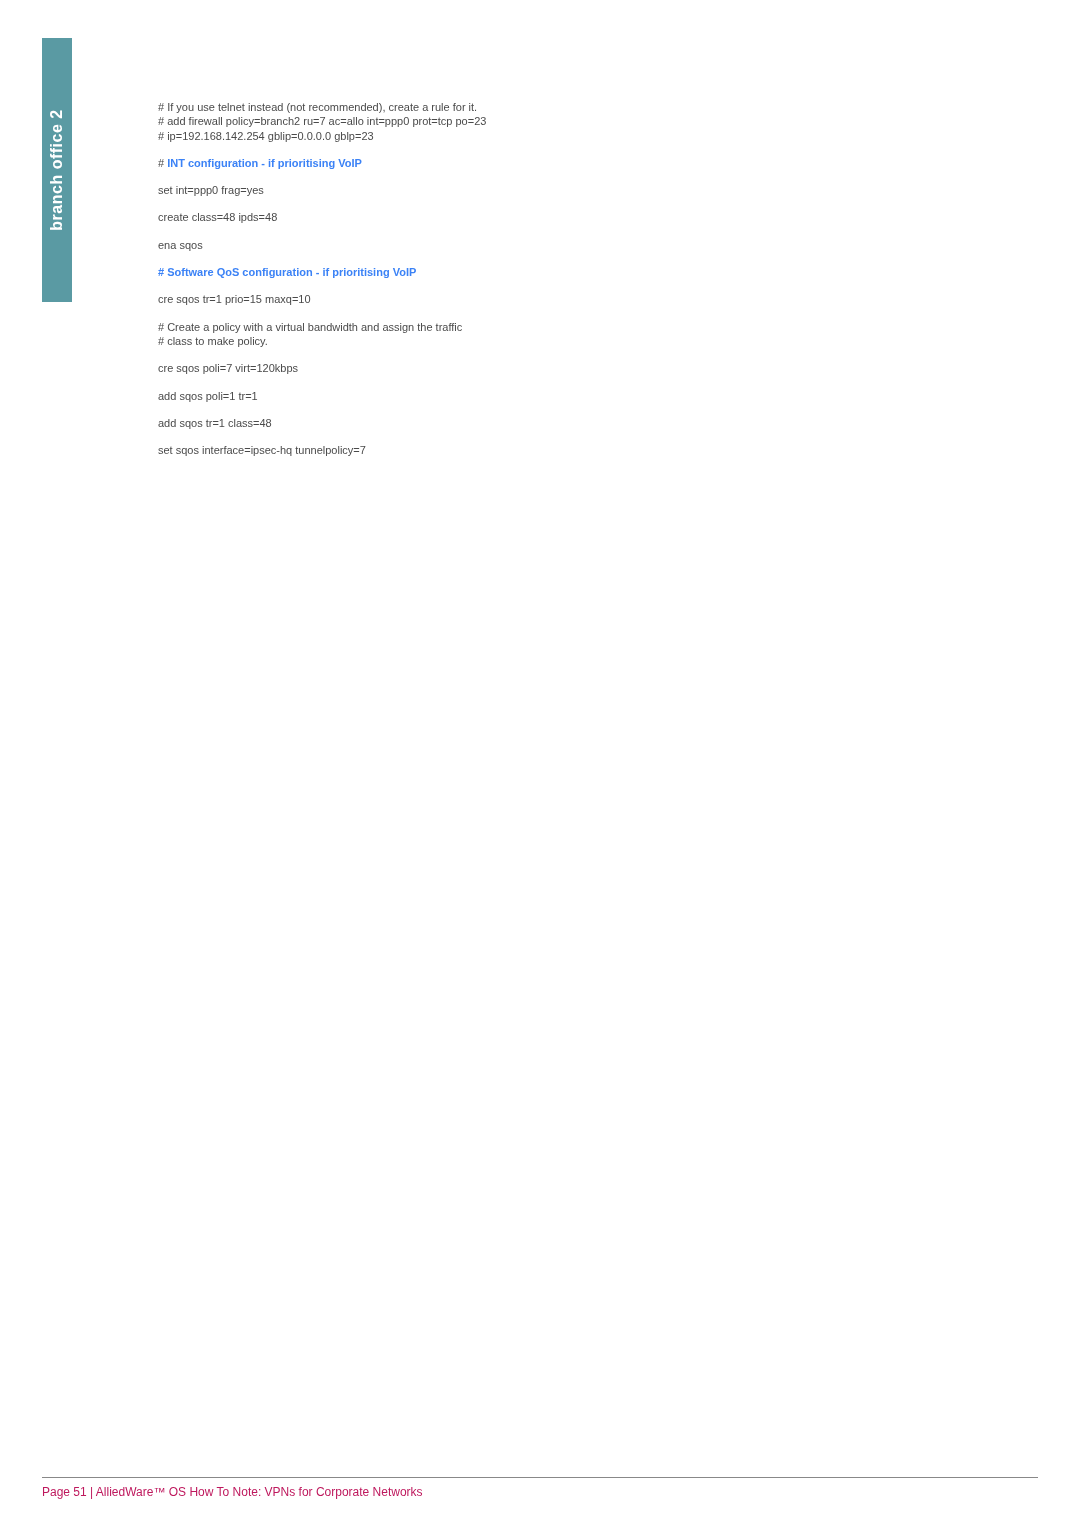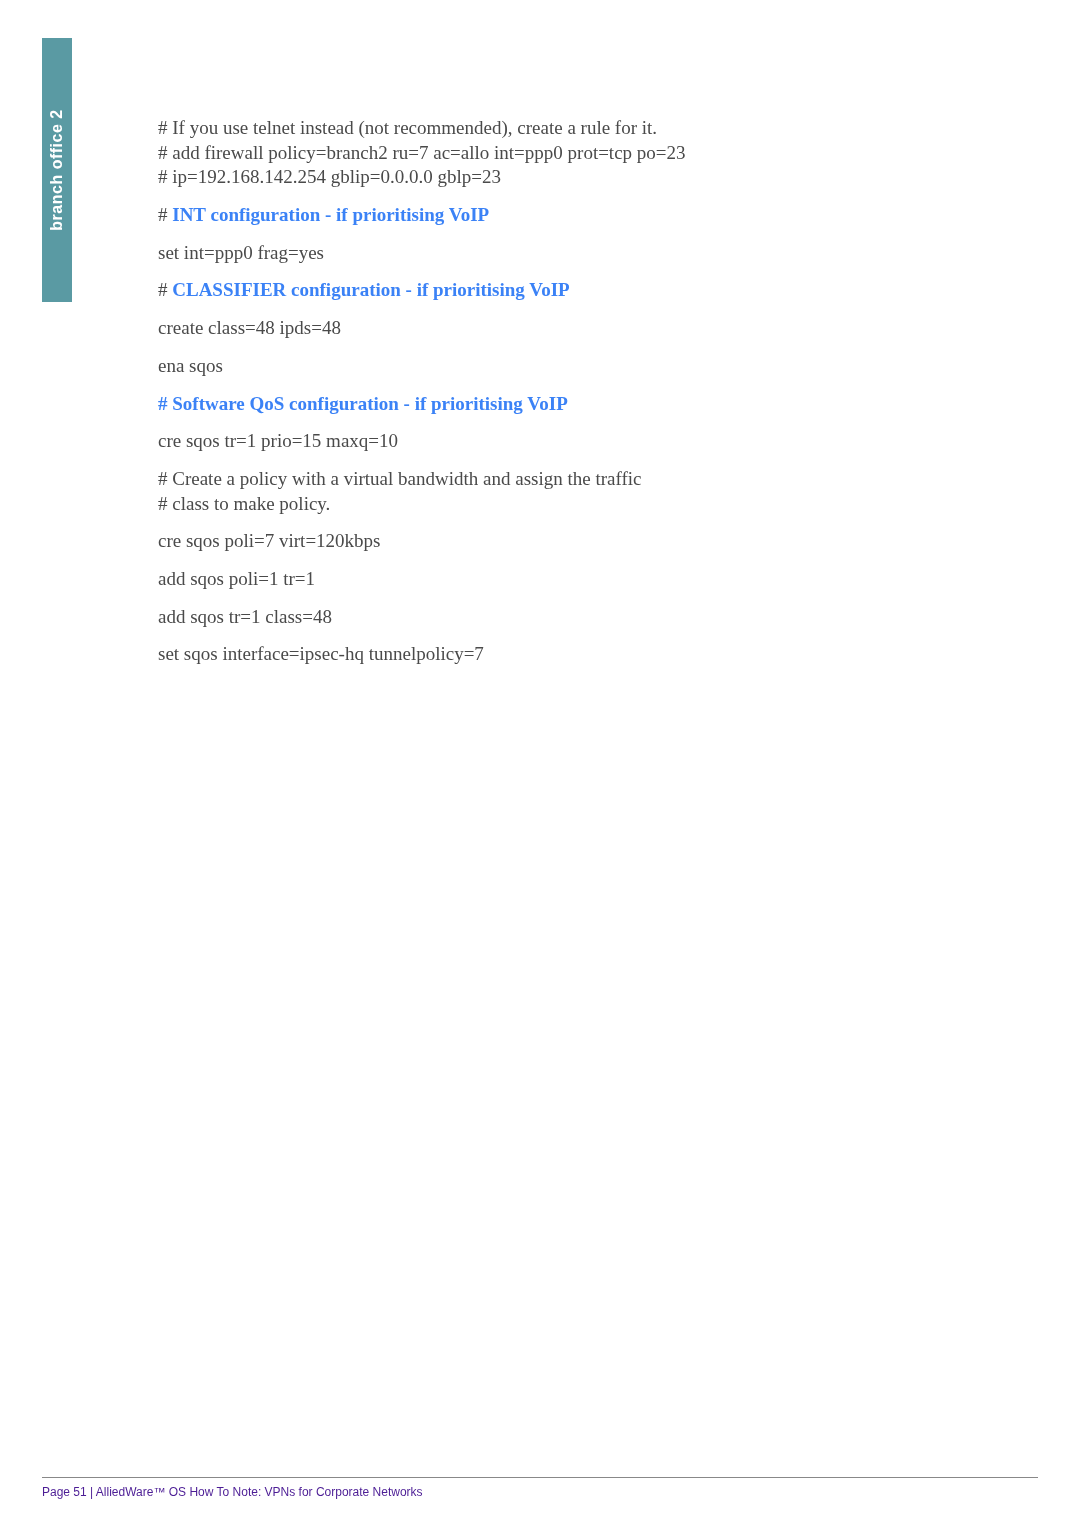--- a/index.html
+++ b/index.html
@@ -25,24 +25,24 @@
     color: #ffffff;
     font-size: 16px;
     font-weight: bold;
     transform: rotate(-90deg);
     white-space: nowrap;
     letter-spacing: 0.5px;
   }
   .content {
     position: absolute;
     left: 158px;
-    top: 116px;
+    top: 100px;
     width: 870px;
-    font-family: Liberation Serif, serif;
-    font-size: 19px;
+    font-family: Liberation Sans, sans-serif;
+    font-size: 11px;
     line-height: 1.3;
     color: #4a4a4a;
   }
   .content p {
     margin-bottom: 13px;
     white-space: pre;
   }
   .content .bold {
     font-weight: bold;
     color: #3b82f6;
@@ -53,37 +53,36 @@
     bottom: 49px;
     width: 996px;
     border-top: 1px solid #888888;
   }
   .footer {
     position: absolute;
     left: 42px;
     bottom: 28px;
     font-family: Verdana, Arial, sans-serif;
     font-size: 12px;
-    color: #4c1d95;
+    color: #be185d;
   }
 </style>
 </head>
 <body>
 
 <div class="sidebar-tab">
   <span class="sidebar-text">branch office 2</span>
 </div>
 
 <div class="content" id="code-content">
     <p># If you use telnet instead (not recommended), create a rule for it.
 # add firewall policy=branch2 ru=7 ac=allo int=ppp0 prot=tcp po=23
 # ip=192.168.142.254 gblip=0.0.0.0 gblp=23</p>
     <p># <span class="bold">INT configuration - if prioritising VoIP</span></p>
     <p>set int=ppp0 frag=yes</p>
-    <p># <span class="bold">CLASSIFIER configuration - if prioritising VoIP</span></p>
     <p>create class=48 ipds=48</p>
     <p>ena sqos</p>
     <p><span class="bold"># Software QoS configuration - if prioritising VoIP</span></p>
     <p>cre sqos tr=1 prio=15 maxq=10</p>
     <p># Create a policy with a virtual bandwidth and assign the traffic
 # class to make policy.</p>
     <p>cre sqos poli=7 virt=120kbps</p>
     <p>add sqos poli=1 tr=1</p>
     <p>add sqos tr=1 class=48</p>
     <p>set sqos interface=ipsec-hq tunnelpolicy=7</p>

